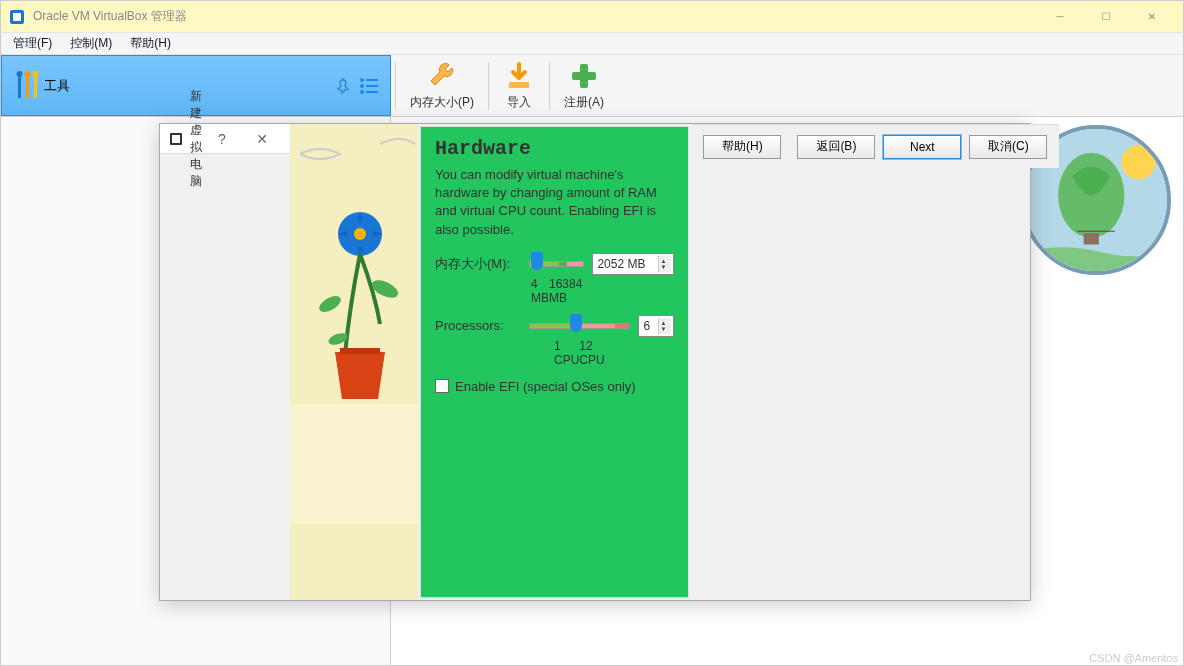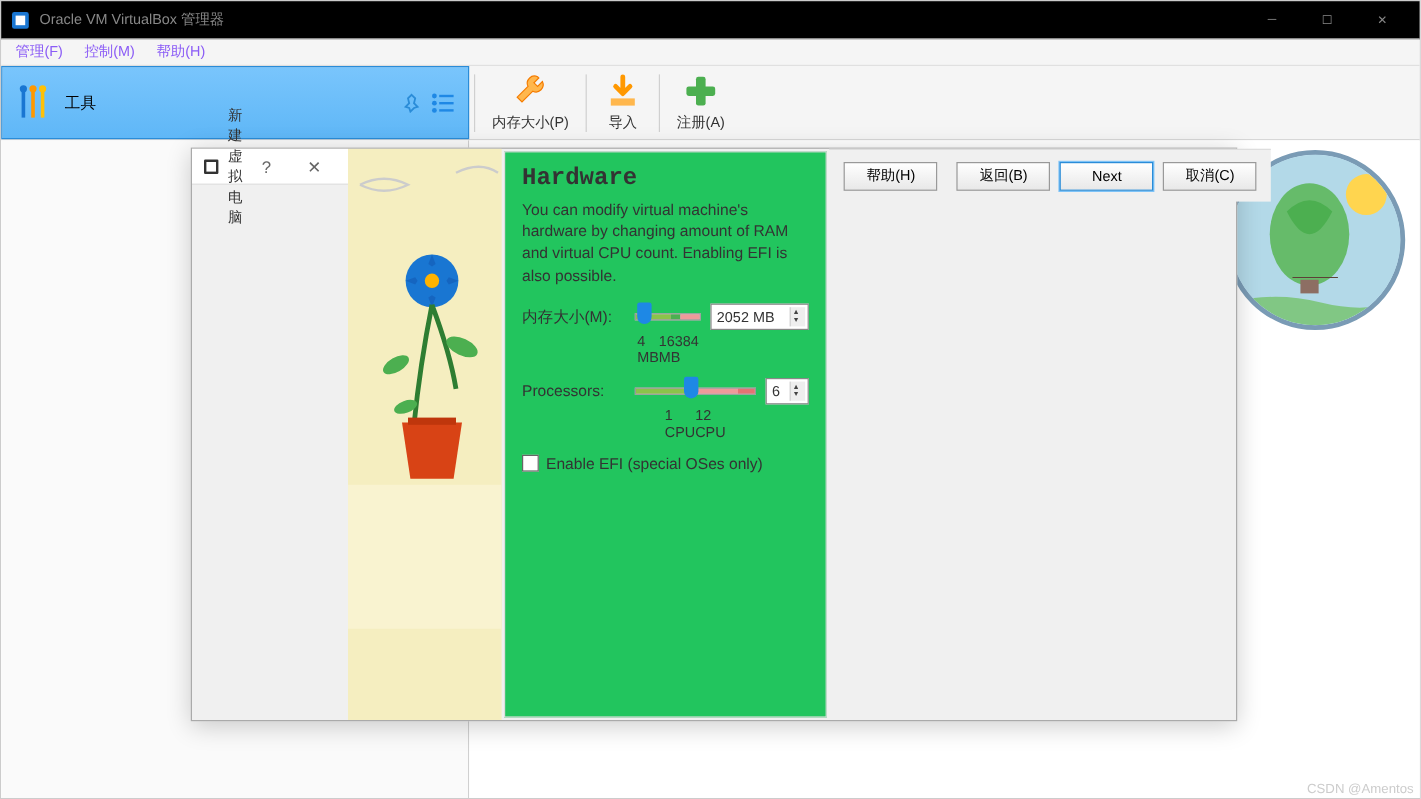--- a/index.html
+++ b/index.html
@@ -1,30 +1,30 @@
 <!DOCTYPE html>
 <html><head>
 <meta charset="utf-8">
 <style>
 * { box-sizing: border-box; margin: 0; padding: 0; font-family: "Microsoft YaHei", sans-serif; }
 body { width: 1184px; height: 666px; background: #fff; overflow: hidden; position: relative; }
 
 
 .main-window { width: 1184px; height: 666px; border: 1px solid #ccc; background: #f0f0f0; display: flex; flex-direction: column; }
-.titlebar { height: 32px; background: #000000; display: flex; align-items: center; padding: 0 8px; border-bottom: 1px solid #e5e5e5; }
+.titlebar { height: 32px; background: #fef9c3; display: flex; align-items: center; padding: 0 8px; border-bottom: 1px solid #e5e5e5; }
 .titlebar .app-icon { width: 16px; height: 16px; margin-right: 8px; }
 .titlebar .title { font-size: 12px; color: #888; flex: 1; }
 .win-controls { display: flex; }
 .win-btn { width: 46px; height: 32px; display: flex; align-items: center; justify-content: center; color: #888; font-size: 10px; }
 
-.menubar { height: 22px; background: #f5f5f5; display: flex; align-items: center; padding: 0 4px; gap: 2px; font-size: 12px; color: #8b5cf6; border-bottom: 1px solid #e0e0e0;}
+.menubar { height: 22px; background: #f5f5f5; display: flex; align-items: center; padding: 0 4px; gap: 2px; font-size: 12px; color: #0f172a; border-bottom: 1px solid #e0e0e0;}
 .menubar span { padding: 2px 8px; }
 
 .toolbar-row { display: flex; background: #f5f5f5; border-bottom: 1px solid #d0d0d0; height: 62px; }
-.tools-btn { width: 390px; background: linear-gradient(#79c5fc,#5fb7f7); border: 1px solid #2a8cd8; display:flex; align-items:center; padding-left:10px; gap:10px;}
+.tools-btn { width: 390px; background: linear-gradient(#79c5fc,#5fb7f7); border: 1px solid #2a8cd8; display:flex; align-items:center; padding-left:10px; }
 .tools-btn .tlabel { font-size: 13px; color:#000; flex:1; }
 .tools-icon { width:32px; height:32px; }
 .tools-right { display:flex; align-items:center; gap:6px; padding-right:10px; color:#2a8cd8;}
 .tb-sep { width:1px; height:48px; background:#d0d0d0; margin:7px 4px;}
 .tb-btn { display:flex; flex-direction:column; align-items:center; justify-content:center; padding:2px 10px; font-size:12px; color:#333; gap:2px;}
 .tb-btn.disabled { color:#aaa; }
 .tb-icon { width:32px; height:32px; }
 
 .main-area { flex:1; background:#fff; position:relative; }
 .left-panel { position:absolute; left:0; top:0; width:390px; height:100%; border-right:1px solid #d0d0d0; background:#fafafa;}

